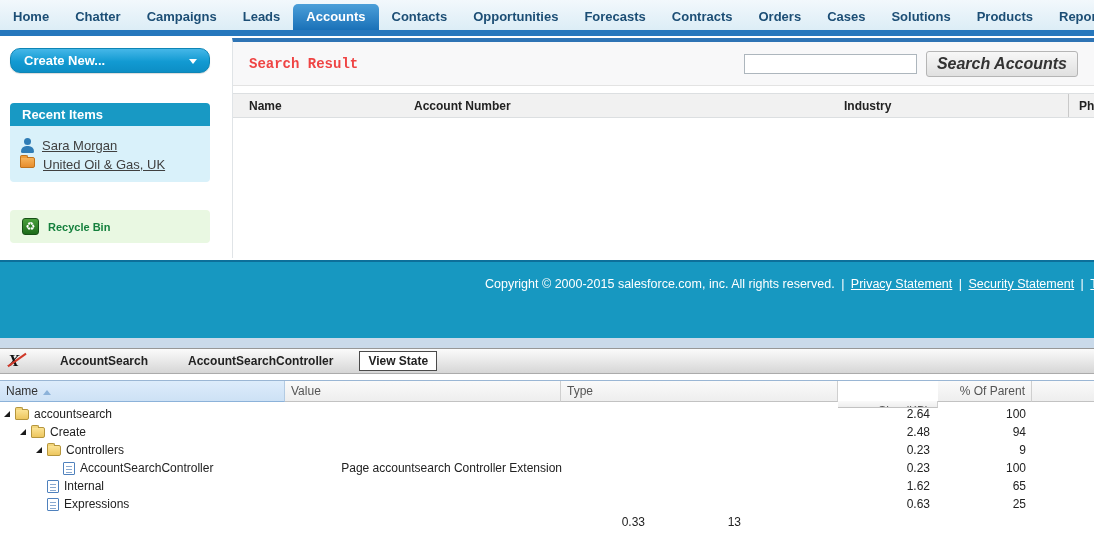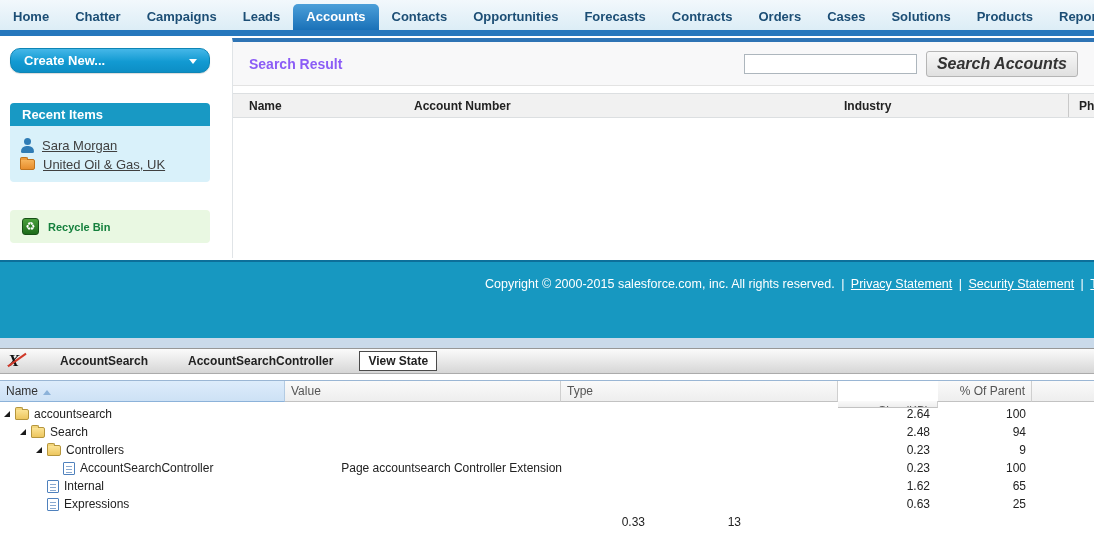--- a/index.html
+++ b/index.html
@@ -20,42 +20,42 @@
   .sidebar { position:absolute; left:0; top:0; width:232px; height:100%; padding:10px 12px 0 10px; }
   .btn-create { position:relative; width:200px; height:25px; border:1px solid #0e85b5; border-radius:10px;
                 background:linear-gradient(#45b7e8,#129ad2 55%,#0d8ec5); color:#fff; font-weight:bold;
                 font-size:13px; text-align:left; padding-left:13px; cursor:pointer; box-shadow:0 1px 1px rgba(0,0,0,.15); }
   .caret-down { position:absolute; right:12px; top:10px; width:0; height:0;
                 border-left:4px solid transparent; border-right:4px solid transparent; border-top:5px solid #fff; }
   .recent-box { margin-top:30px; width:200px; }
   .recent-head { height:23px; line-height:23px; background:#1899c4; color:#fff; font-weight:bold; font-size:13px;
                  padding:0 12px; border-radius:4px 4px 0 0; }
   .recent-body { background:#d9f1fa; border-radius:0 0 4px 4px; padding:8px 10px 10px; }
-  .recent-item { display:flex; align-items:center; gap:8px; margin-top:4px; }
+  .recent-item { display:flex; align-items:flex-start; gap:8px; margin-top:4px; }
   .recent-item a { color:#404040; font-size:13px; }
   .recycle-box { margin-top:28px; width:200px; height:33px; background:#e9f8e2; border-radius:4px;
                  display:flex; align-items:center; gap:9px; padding:0 12px; }
   .recycle-label { font-size:11px; font-weight:bold; color:#15803d; }
 
   
   .icon-person { position:relative; width:14px; height:15px; flex:0 0 auto; }
   .icon-person::before { content:""; position:absolute; top:0; left:4px; width:7px; height:7px; border-radius:50%; background:#2f7cb5; }
   .icon-person::after { content:""; position:absolute; bottom:0; left:1px; width:13px; height:7px; border-radius:7px 7px 2px 2px; background:#2f7cb5; }
   .icon-folder-orange { position:relative; width:15px; height:11px; flex:0 0 auto;
                         background:linear-gradient(#f6b35a,#e78e2d); border:1px solid #c0731d; border-radius:1px 2px 2px 1px; }
   .icon-folder-orange::before { content:""; position:absolute; top:-3px; left:-1px; width:6px; height:2px;
                         background:#ee9c39; border:1px solid #c0731d; border-bottom:none; border-radius:2px 2px 0 0; }
   .icon-recycle { width:17px; height:17px; border-radius:3px; border:1px solid #175117; color:#fff;
                   background:linear-gradient(#4aa03c,#1d6b1a); font-size:11px; line-height:15px; text-align:center; flex:0 0 auto; }
   .icon-recycle::before { content:"\267B"; }
 
   
   .main-panel { margin:2px 0 0 232px; height:220px; border-left:1px solid #e0e4e7; border-top:4px solid #2e74b5; background:#fff; }
   .search-header { height:44px; background:#f8f8f9; border-bottom:1px solid #e3e3e3; display:flex; align-items:center; padding:0 16px; }
-  .search-title { font-size:14px; font-weight:bold; color:#8b5cf6; }
+  .search-title { font-size:14px; font-weight:bold; color:#ef4444;font-family:Liberation Mono, monospace; }
   .spacer { flex:1; }
   .search-input { width:173px; height:20px; border:1px solid #adb6bd; font-size:12px; padding:0 4px; margin-right:9px; }
   .btn-search { font-size:16px; font-weight:bold; color:#333; padding:3px 10px; border:1px solid #b5b5b5; border-radius:3px;
                 background:linear-gradient(#f7f7f7,#e0e0e0); cursor:pointer;font-style:italic; }
   .result-header { margin-top:7px; height:25px; display:flex; align-items:center; background:#f1f1f1;
                    border-top:1px solid #dcdfe1; border-bottom:1px solid #dcdfe1; font-size:12px; font-weight:bold; color:#222;
                    padding-left:16px; overflow:hidden; white-space:nowrap; }
   .rh-name { width:165px; } .rh-account { width:430px; }
   .rh-industry { width:225px; border-right:1px solid #c9c9c9; align-self:stretch; display:flex; align-items:center; }
   .rh-phone { padding-left:10px; flex:1; overflow:hidden; }
@@ -215,21 +215,21 @@
     <div class="c-size">2.64</div>
     <div class="c-pct">100</div>
   </div>
       <div class="dev-row">
     <div class="c-name">
       <span class="indent" style="width: 16px;"></span>
       <span class="arrow-slot">
             <span class="tree-arrow"></span>
           </span>
       <span class="row-icon icon-folder"></span>
-      <span class="c-name-label">Search</span>
+      <span class="c-name-label">Create</span>
     </div>
     <div class="c-type"></div>
     <div class="c-value"></div>
     <div class="c-size">2.48</div>
     <div class="c-pct">94</div>
   </div>
       <div class="dev-row">
     <div class="c-name">
       <span class="indent" style="width: 32px;"></span>
       <span class="arrow-slot">

